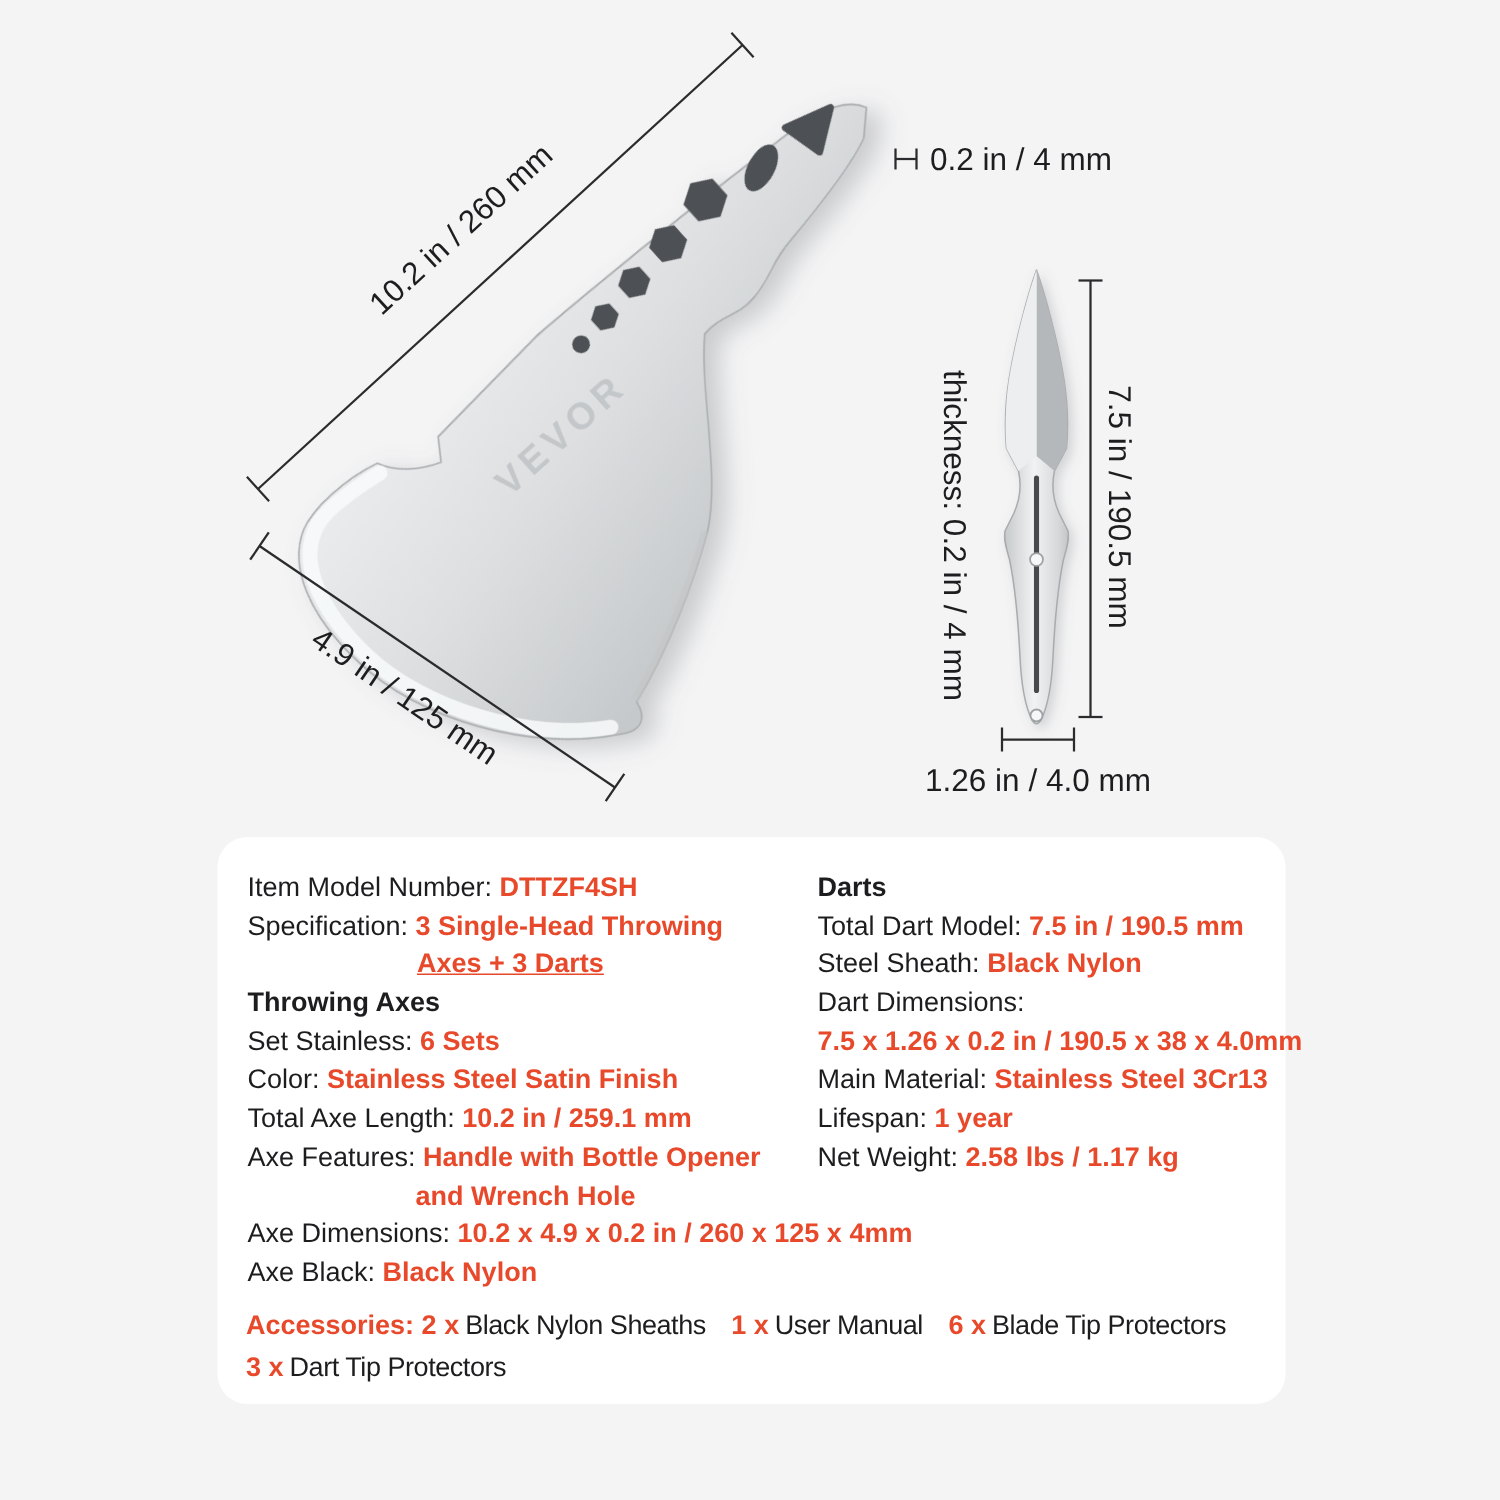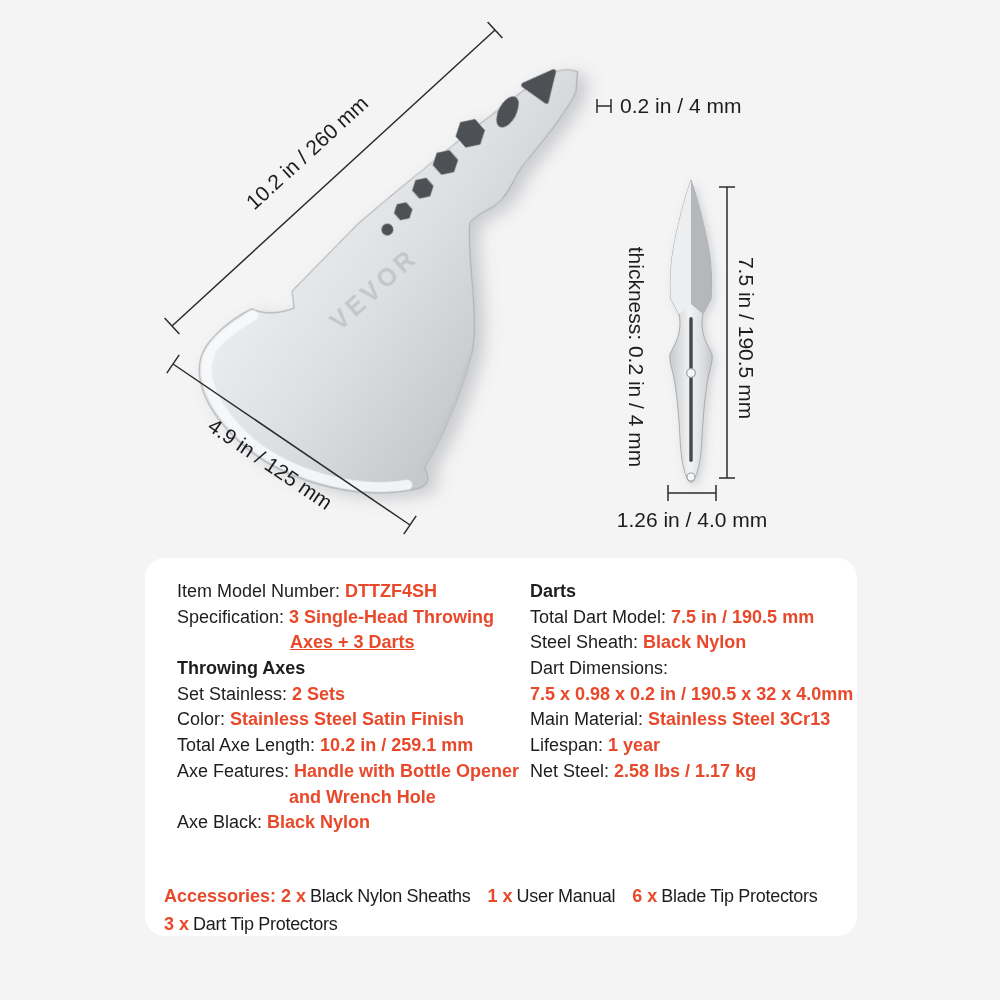--- a/index.html
+++ b/index.html
@@ -17,29 +17,29 @@
   .diagram{position:absolute;left:0;top:0;}
   .dim-label{fill:var(--text);font-size:21px;font-family:"Liberation Sans","DejaVu Sans",sans-serif;}
   .dim-line{stroke:#2B2B2D;stroke-width:1.5;fill:none;}
 
   
   .spec-card{
     position:absolute;left:145px;top:558px;width:712px;height:378px;
     background:var(--card);border-radius:20px;
   }
   .col{position:absolute;top:21px;}
-  .col-left{left:20px;margin-left:12px;}
-  .col-right{left:385px;}
+  .col-left{left:20px;}
+  .col-right{left:400px;}
   .row{height:25.7px;line-height:25.7px;font-size:18px;white-space:nowrap;}
   .lbl{color:var(--text);font-weight:400;}
   .hdr{color:var(--text);font-weight:700;}
   .val{color:var(--accent);font-weight:700;}
   .cont-a{margin-left:113px;text-decoration:underline;}
   .cont-b{margin-left:112px;}
-  .accessories{position:absolute;left:19px;top:325px;font-size:18px;line-height:27.5px;white-space:nowrap;}
+  .accessories{position:absolute;left:19px;top:312px;font-size:18px;line-height:27.5px;white-space:nowrap;}
   .acc-title{color:var(--accent);font-weight:700;}
   .acc-qty{color:var(--accent);font-weight:700;}
   .acc-name{color:var(--text);letter-spacing:-0.3px;margin-left:4px;}
   .acc-item{margin-right:17px;}
 </style>
 </head>
 <body>
 
 <div class="page">
 
@@ -173,37 +173,38 @@
     </g>
   </svg>
 
   <div class="spec-card">
 
     <div class="col col-left">
       <div class="row"><span class="lbl">Item Model Number: </span><span class="val">DTTZF4SH</span></div>
       <div class="row"><span class="lbl">Specification: </span><span class="val">3 Single-Head Throwing</span></div>
       <div class="row"><span class="val cont-a">Axes + 3 Darts</span></div>
       <div class="row"><span class="hdr">Throwing Axes</span></div>
-      <div class="row"><span class="lbl">Set Stainless: </span><span class="val">2 Sets</span></div>
+      <div class="row"><span class="lbl">Set Stainless: </span><span class="val">6 Sets</span></div>
       <div class="row"><span class="lbl">Color: </span><span class="val">Stainless Steel Satin Finish</span></div>
       <div class="row"><span class="lbl">Total Axe Length: </span><span class="val">10.2 in / 259.1 mm</span></div>
       <div class="row"><span class="lbl">Axe Features: </span><span class="val">Handle with Bottle Opener</span></div>
       <div class="row"><span class="val cont-b">and Wrench Hole</span></div>
+      <div class="row"><span class="lbl">Axe Dimensions: </span><span class="val">10.2 x 4.9 x 0.2 in / 260 x 125 x 4mm</span></div>
       <div class="row"><span class="lbl">Axe Black: </span><span class="val">Black Nylon</span></div>
     </div>
 
     <div class="col col-right">
       <div class="row"><span class="hdr">Darts</span></div>
       <div class="row"><span class="lbl">Total Dart Model: </span><span class="val">7.5 in / 190.5 mm</span></div>
       <div class="row"><span class="lbl">Steel Sheath: </span><span class="val">Black Nylon</span></div>
       <div class="row"><span class="lbl">Dart Dimensions:</span></div>
-      <div class="row"><span class="val">7.5 x 0.98 x 0.2 in / 190.5 x 32 x 4.0mm</span></div>
+      <div class="row"><span class="val">7.5 x 1.26 x 0.2 in / 190.5 x 38 x 4.0mm</span></div>
       <div class="row"><span class="lbl">Main Material: </span><span class="val">Stainless Steel 3Cr13</span></div>
       <div class="row"><span class="lbl">Lifespan: </span><span class="val">1 year</span></div>
-      <div class="row"><span class="lbl">Net Steel: </span><span class="val">2.58 lbs / 1.17 kg</span></div>
+      <div class="row"><span class="lbl">Net Weight: </span><span class="val">2.58 lbs / 1.17 kg</span></div>
     </div>
 
     <div class="accessories">
       <div>
         <span class="acc-title">Accessories: </span><span class="acc-item"><span class="acc-qty">2 x</span><span class="acc-name">Black Nylon Sheaths</span></span><span class="acc-item"><span class="acc-qty">1 x</span><span class="acc-name">User Manual</span></span><span class="acc-item"><span class="acc-qty">6 x</span><span class="acc-name">Blade Tip Protectors</span></span>
       </div>
       <div>
         <span class="acc-item"><span class="acc-qty">3 x</span><span class="acc-name">Dart Tip Protectors</span></span>
       </div>
     </div>

